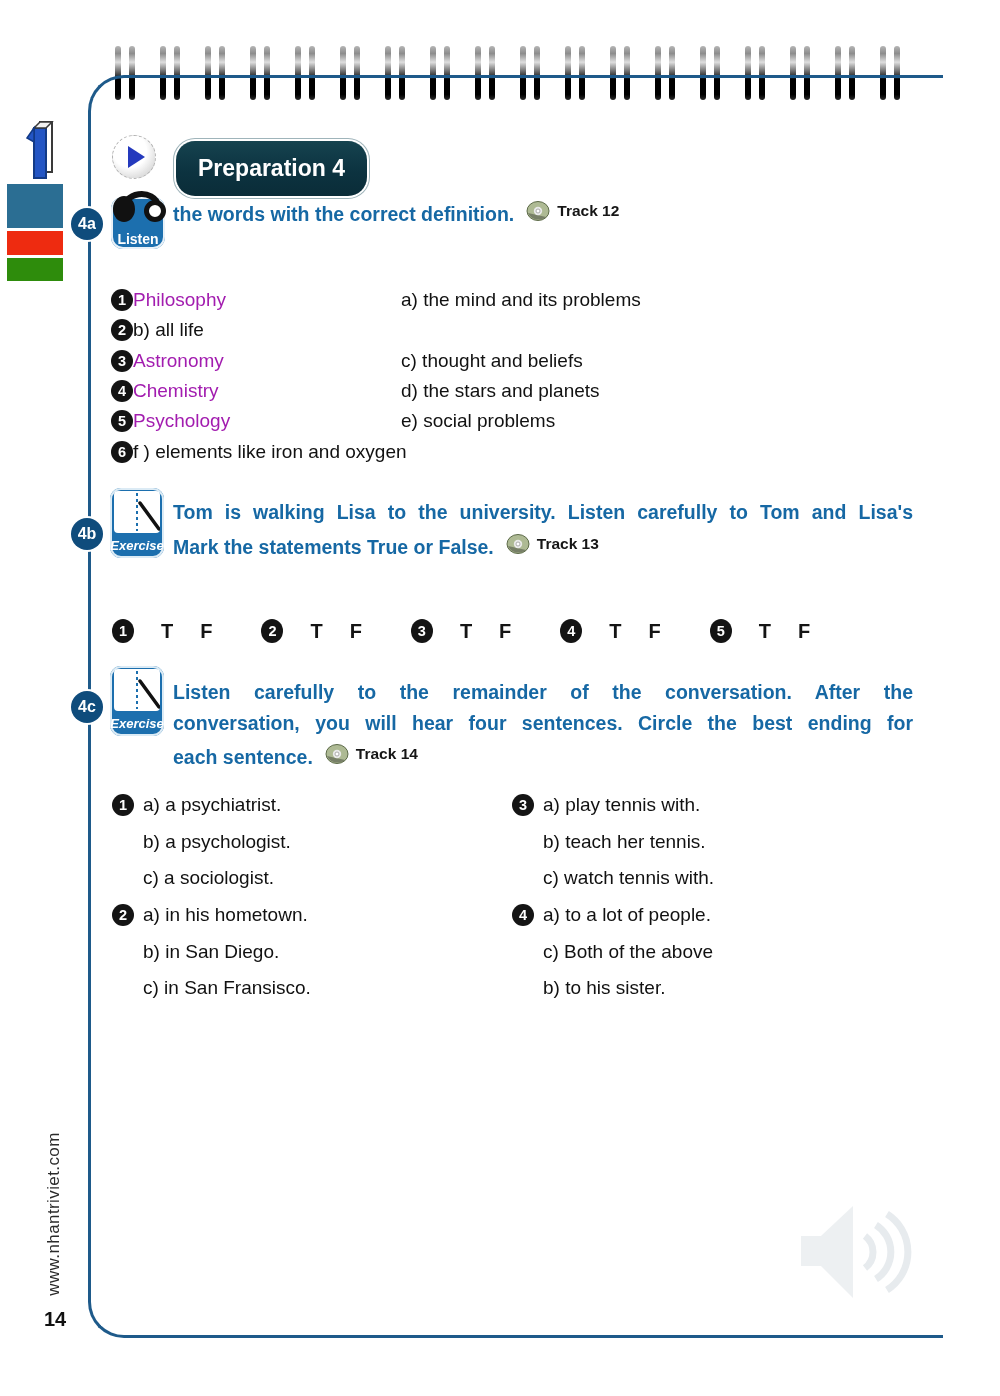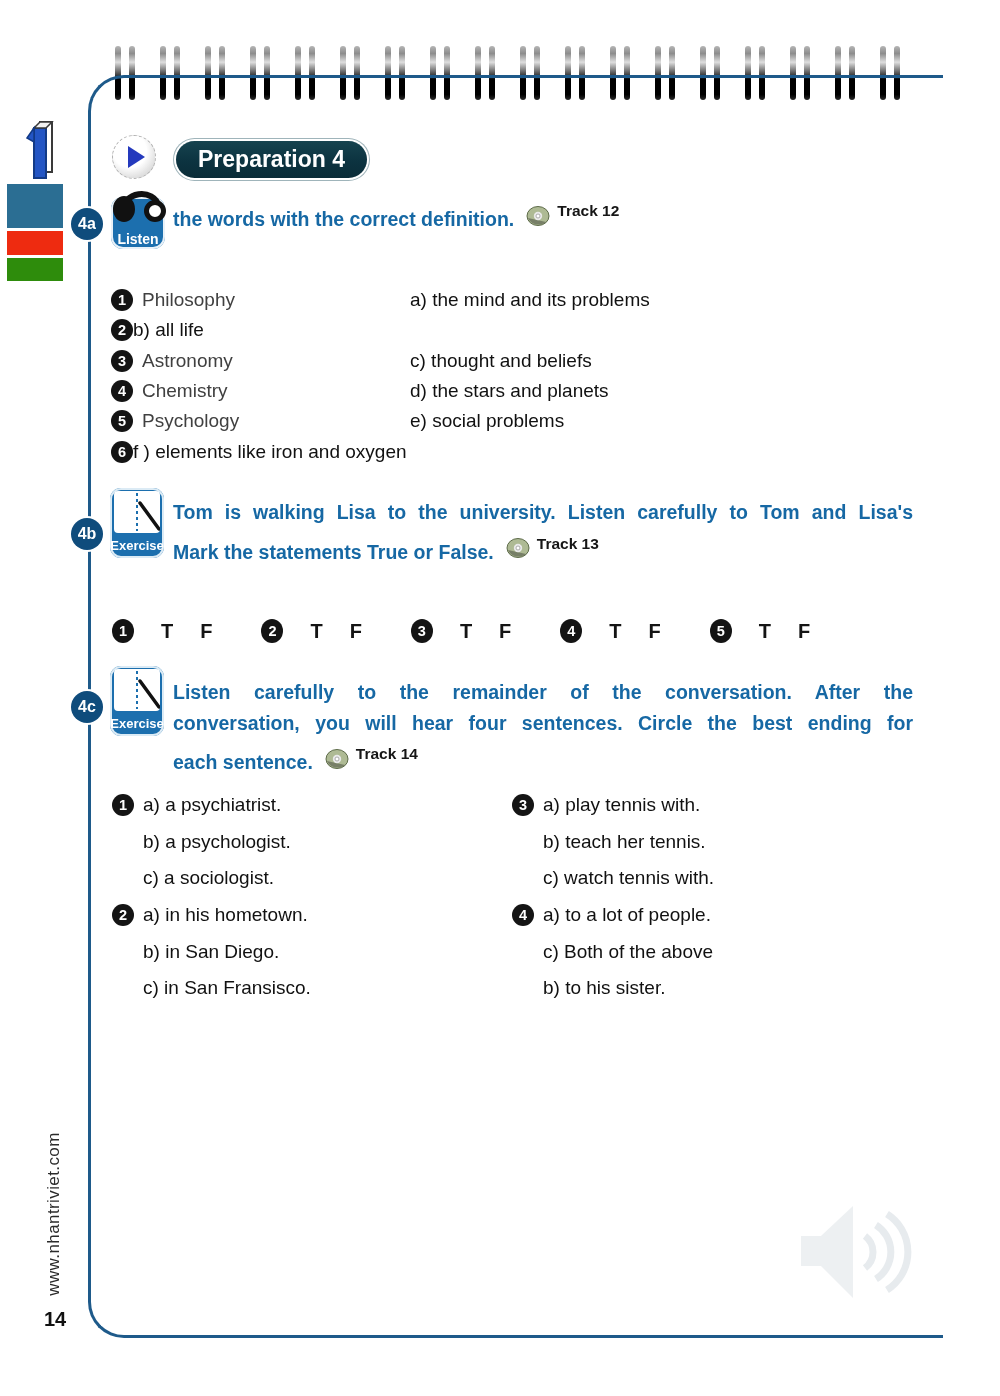--- a/index.html
+++ b/index.html
@@ -37,21 +37,21 @@
   
   .play{
     left:112px;top:135px;width:42px;height:42px;border-radius:50%;
     background:radial-gradient(circle at 40% 35%,#ffffff 45%,#e3e3e3 70%,#c4c4c4 100%);
     border:1px dashed #b0b0b0;display:flex;align-items:center;justify-content:center;
   }
   .play-tri{width:0;height:0;border-left:17px solid #2439bd;border-top:11px solid transparent;border-bottom:11px solid transparent;margin-left:5px}
 
   
   .pill{
-    left:176px;top:141px;height:37px;padding:0 22px;border-radius:19px;
+    left:176px;top:141px;height:37px;padding:9px 22px;border-radius:19px;
     background:linear-gradient(180deg,#16434f 0%,#0c3340 55%,#0a2c38 100%);
     color:#fff;font-weight:bold;font-size:23px;display:flex;align-items:center;
     box-shadow:0 0 0 2px #ffffff,0 0 0 3px #9fb4ba;
   }
 
   
   .sec-badge{
     width:32px;height:32px;border-radius:50%;background:#0f4c7c;color:#fff;
     font-weight:bold;font-size:16px;display:flex;align-items:center;justify-content:center;
     box-shadow:0 0 0 2px #ffffff;
@@ -59,38 +59,38 @@
 
   
   .licon{left:111px;top:193px;width:36px;height:56px}
   .licon .sq{position:absolute;left:0;top:4px;width:54px;height:52px;background:#1c6fae;border-radius:12px;box-shadow:inset 0 0 0 2px #e8f1f8}
   .licon .lbl{position:absolute;left:0;bottom:2px;width:54px;text-align:center;color:#fff;font-weight:bold;font-size:14px}
   .licon svg{position:absolute;left:-3px;top:-12px}
 
   .eicon{width:54px;height:70px}
   .eicon .sq{position:absolute;left:0;top:0;width:54px;height:70px;background:#1c6fae;border-radius:11px;box-shadow:inset 0 0 0 2px #dcebf5}
   .eicon .page{position:absolute;left:4px;top:3px;width:46px;height:42px;background:#fff;border-radius:4px}
-  .eicon .lbl{position:absolute;left:0;bottom:5px;width:54px;text-align:center;color:#fff;font-weight:bold;font-size:13px}
+  .eicon .lbl{position:absolute;left:0;bottom:5px;width:54px;text-align:center;color:#fff;font-weight:bold;font-style:italic;font-size:13px}
 
   
   .instr{color:#1668a4;font-weight:bold;font-size:19.5px;line-height:30.6px}
   .iline.just{text-align:justify;text-align-last:justify}
-  .track-chip{display:inline-flex;align-items:flex-end;gap:5px;margin-left:12px;color:#161616;font-size:15.5px;font-weight:bold;white-space:nowrap;transform:translateY(1px)}
+  .track-chip{display:inline-flex;align-items:center;gap:5px;margin-left:12px;color:#161616;font-size:15.5px;font-weight:bold;white-space:nowrap;transform:translateY(1px)}
 
   
   .nb{
     flex:0 0 auto;width:22px;height:22px;border-radius:50%;background:#141414;color:#fff;
     font-weight:bold;font-size:14.5px;display:inline-flex;align-items:center;justify-content:center;
   }
   .nb.empty{background:transparent}
 
   
   .match{left:111px;top:285px;width:720px}
   .mrow{display:flex;align-items:center;height:30.3px;font-size:19px}
-  .mterm{margin-left:9px;width:268px;color:#404040}
+  .mterm{width:268px;color:#a21caf}
   .mdef{color:#111}
 
   
   .tfrow{left:112px;top:619px;display:flex;align-items:center}
   .tfg{display:flex;align-items:center;gap:27px;margin-right:49px;font-size:20px;font-weight:bold;color:#141414}
   .tfg .nb{width:22px;height:24px;border-radius:50%/50%}
 
   
   .choices{top:787px;width:400px}
   .chl{left:112px}.chr{left:512px}

